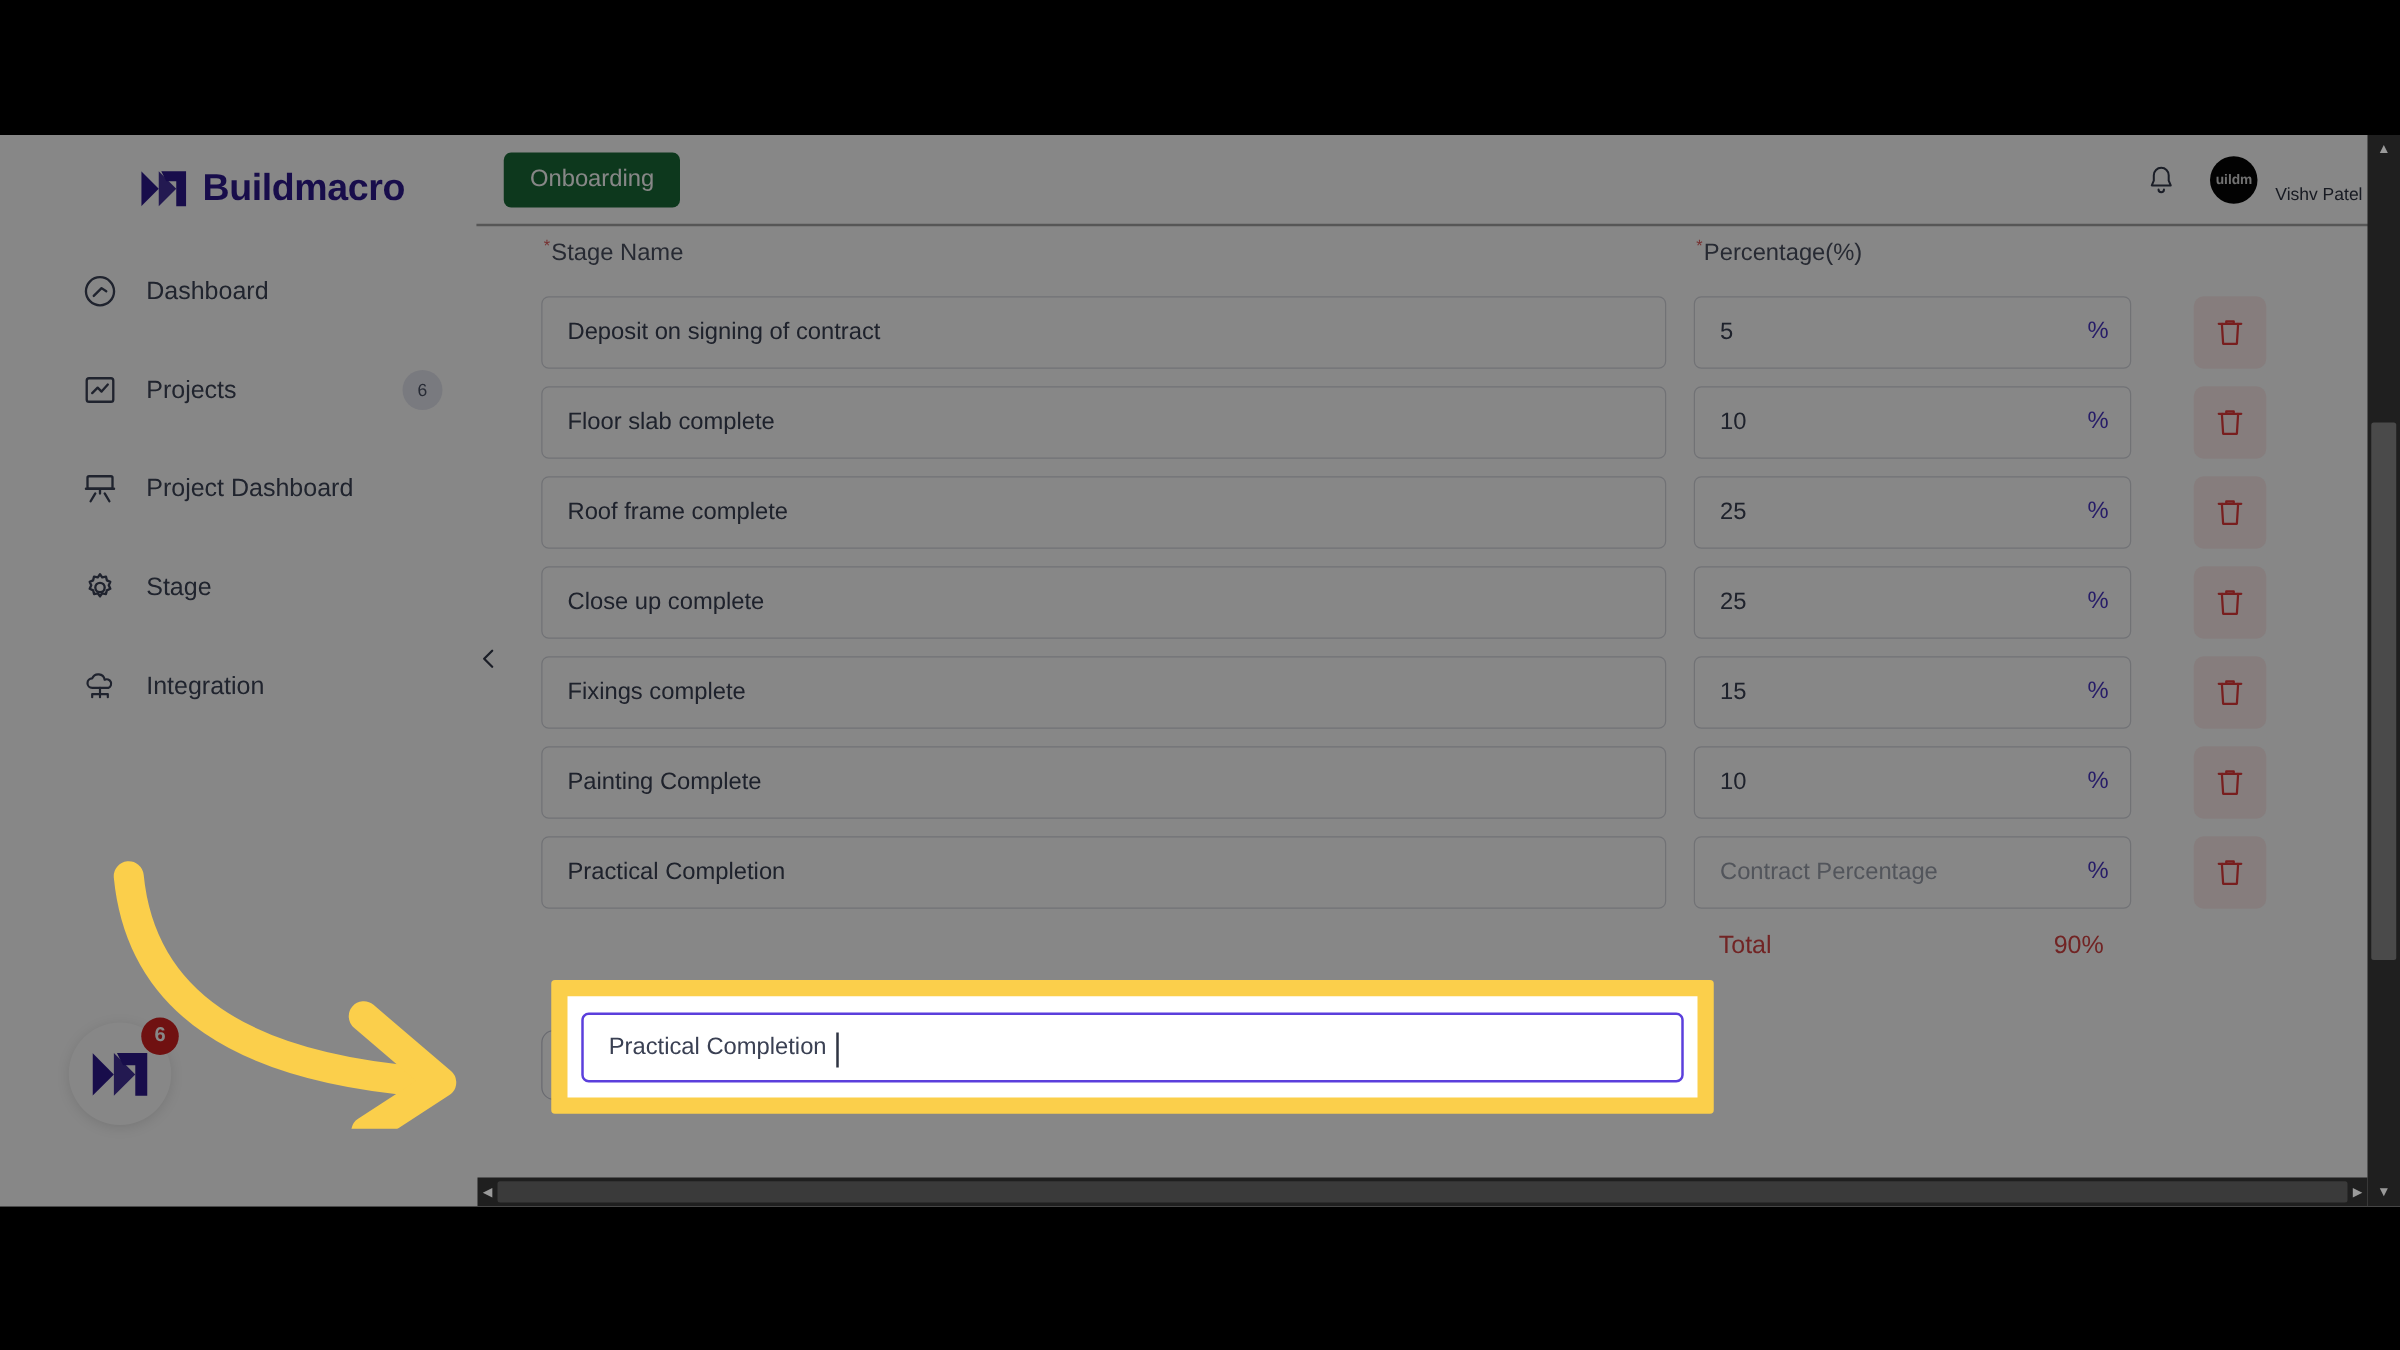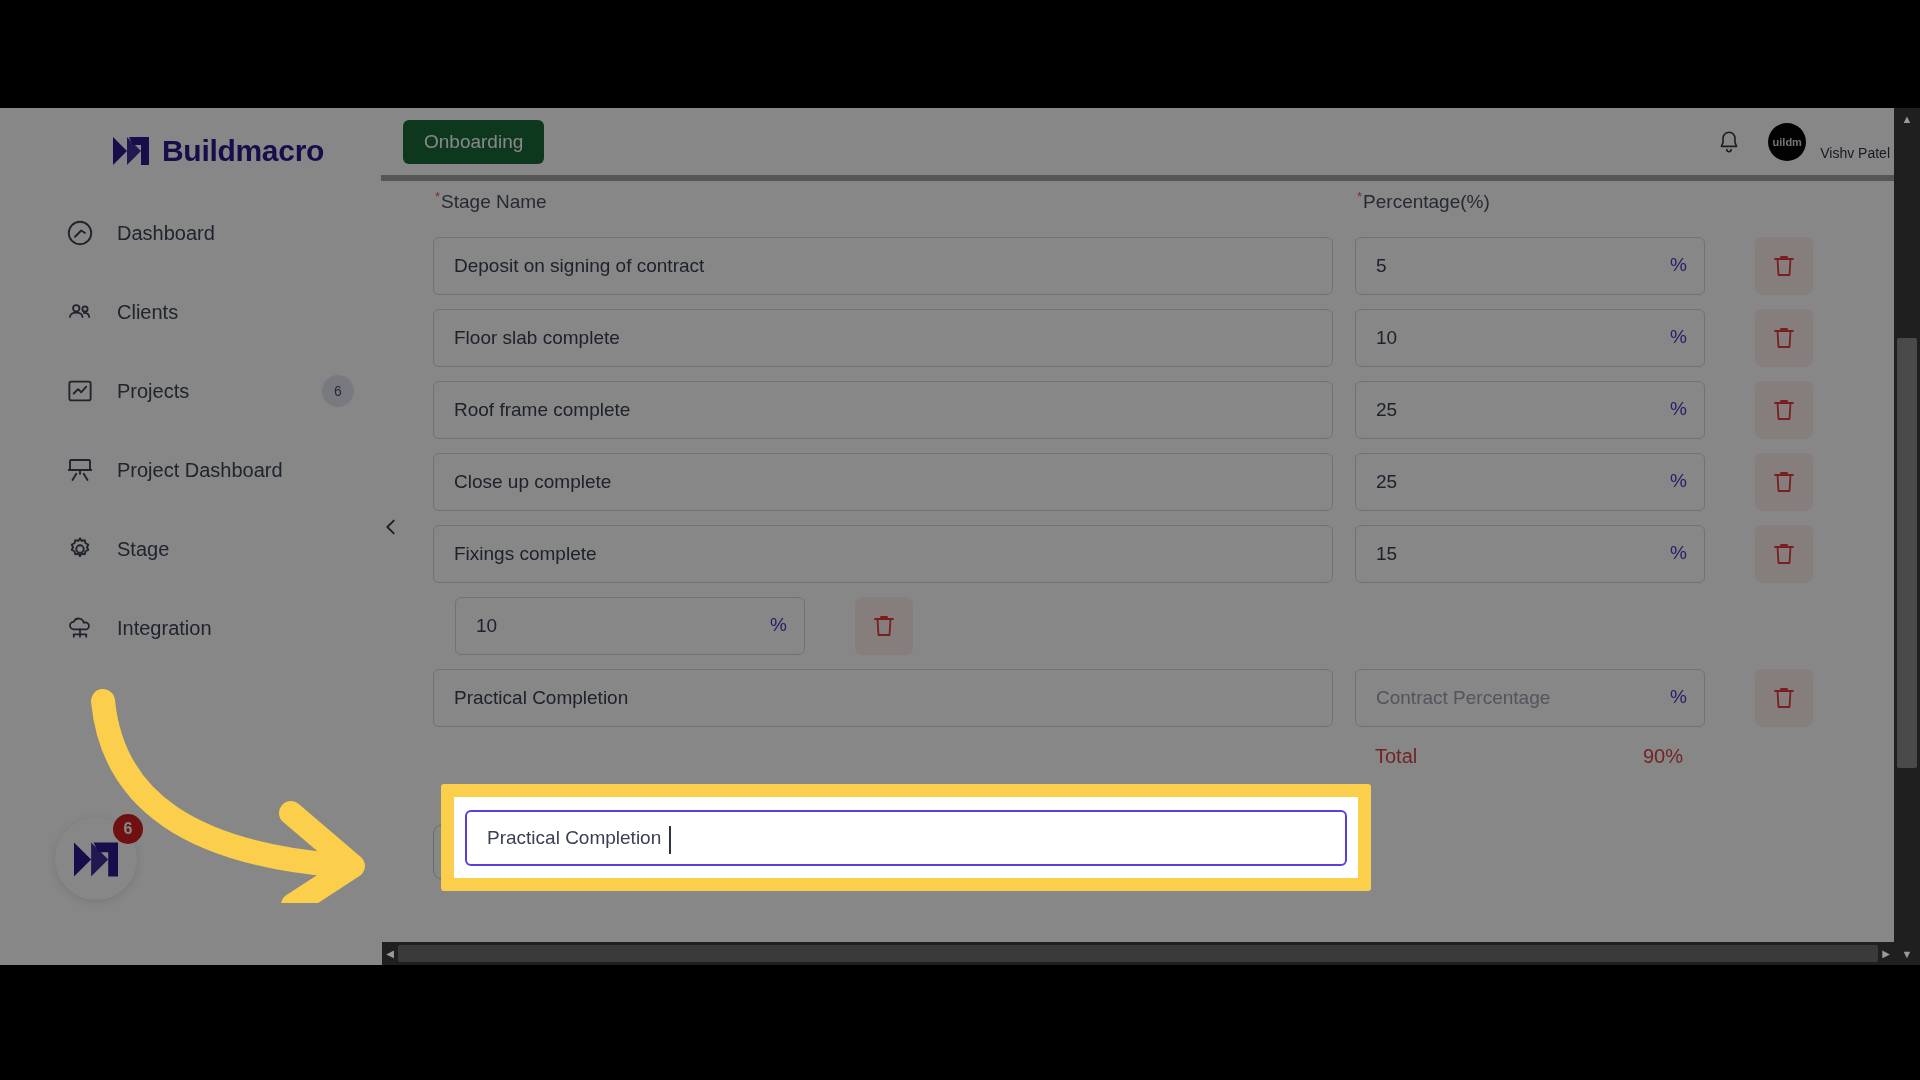--- a/index.html
+++ b/index.html
@@ -147,21 +147,21 @@
     left: 381px;
     top: 0;
     right: 0;
     height: 857px;
     background: #ffffff;
   }
 
   #topbar {
     position: relative;
     height: 73px;
-    border-bottom: 6px solid #a3a3a3;
+    border-bottom: 2px solid #a3a3a3;
     display: flex;
     align-items: center;
     padding: 0 30px 0 22px;
   }
   #onboarding-btn {
     background: #1a6b38;
     color: #ffffff;
     border: none;
     border-radius: 6px;
     font-size: 19px;
@@ -431,31 +431,20 @@
       <div class="nav-item">
         <span class="nav-icon">
           <svg viewBox="0 0 24 24" width="30" height="30" fill="none" stroke="currentColor" stroke-width="1.5">
             <circle cx="12" cy="12" r="9"></circle>
             <path d="M8 15l5-5 3 2" stroke-linecap="round" stroke-linejoin="round"></path>
           </svg>
         </span>
         <span class="nav-label">Dashboard</span>
       </div>
 
-      <div class="nav-item">
-        <span class="nav-icon">
-          <svg viewBox="0 0 24 24" width="30" height="30" fill="none" stroke="currentColor" stroke-width="1.4">
-            <circle cx="9" cy="9" r="2.6"></circle>
-              <circle cx="16" cy="9.5" r="2.1"></circle>
-            <path d="M4 16c0-2.3 2.3-3.6 5-3.6s5 1.3 5 3.6" stroke-linecap="round"></path>
-            <path d="M15 12.6c2.4 0 4.3 1.2 4.3 3.4" stroke-linecap="round"></path>
-          </svg>
-        </span>
-        <span class="nav-label">Clients</span>
-      </div>
 
       <div class="nav-item">
         <span class="nav-icon">
           <svg viewBox="0 0 24 24" width="30" height="30" fill="none" stroke="currentColor" stroke-width="1.5">
             <rect x="3.5" y="4.5" width="17" height="15" rx="1.5"></rect>
             <path d="M7 14l3.5-3.5L13 13l4-4.5" stroke-linecap="round" stroke-linejoin="round"></path>
           </svg>
         </span>
         <span class="nav-label">Projects</span>
         <span class="nav-badge">6</span>
@@ -598,20 +587,21 @@
             <div class="col-pct pct-wrap"><input class="pct-field" readonly="" value="15" style=""><span class="pct-suffix">%</span></div>
             <div class="col-act">
               <button class="del-btn">
                 <svg viewBox="0 0 24 26" fill="none" stroke="currentColor" stroke-width="1.8">
                   <path d="M3 6h18M9 6V4h6v2M5.5 6l1 16h11l1-16" stroke-linecap="round" stroke-linejoin="round"></path>
                 </svg>
               </button>
             </div>
           </div>
           <div class="stage-row">
+            <div class="col-stage"><input class="txt-field" readonly="" value="Painting Complete" style=""></div>
             <div class="col-pct pct-wrap"><input class="pct-field" readonly="" value="10" style=""><span class="pct-suffix">%</span></div>
             <div class="col-act">
               <button class="del-btn">
                 <svg viewBox="0 0 24 26" fill="none" stroke="currentColor" stroke-width="1.8">
                   <path d="M3 6h18M9 6V4h6v2M5.5 6l1 16h11l1-16" stroke-linecap="round" stroke-linejoin="round"></path>
                 </svg>
               </button>
             </div>
           </div>
         </div>

